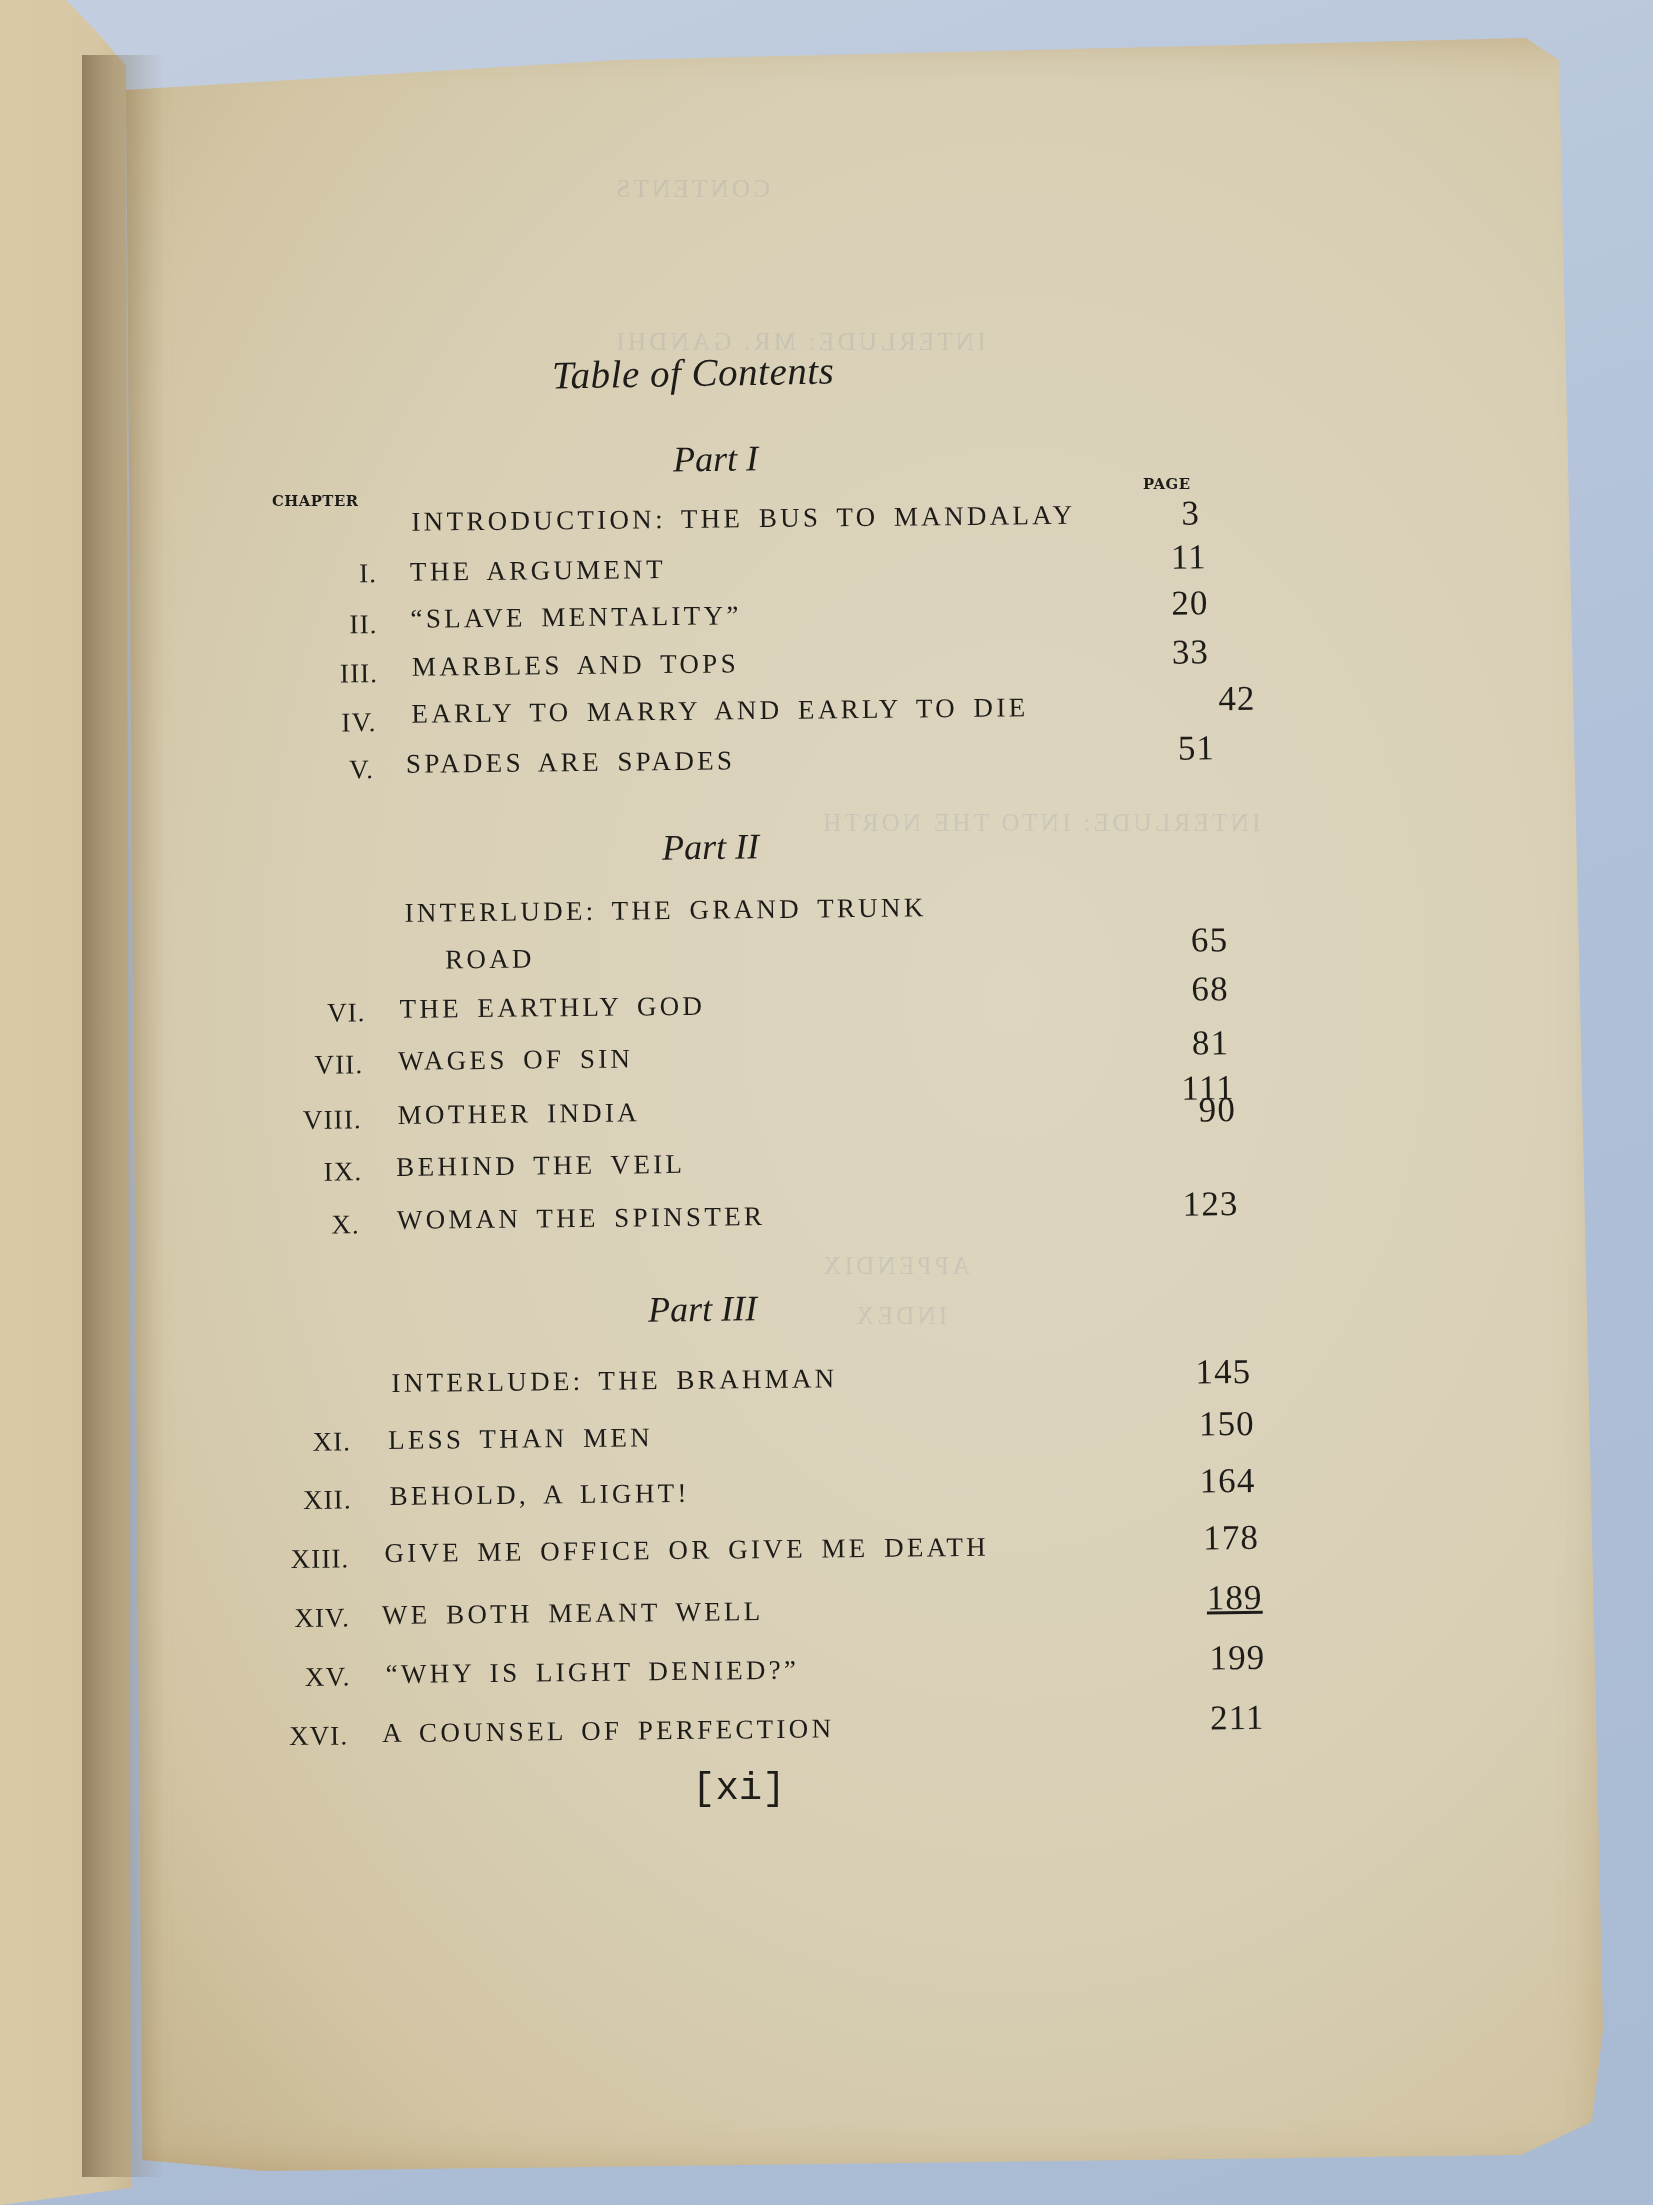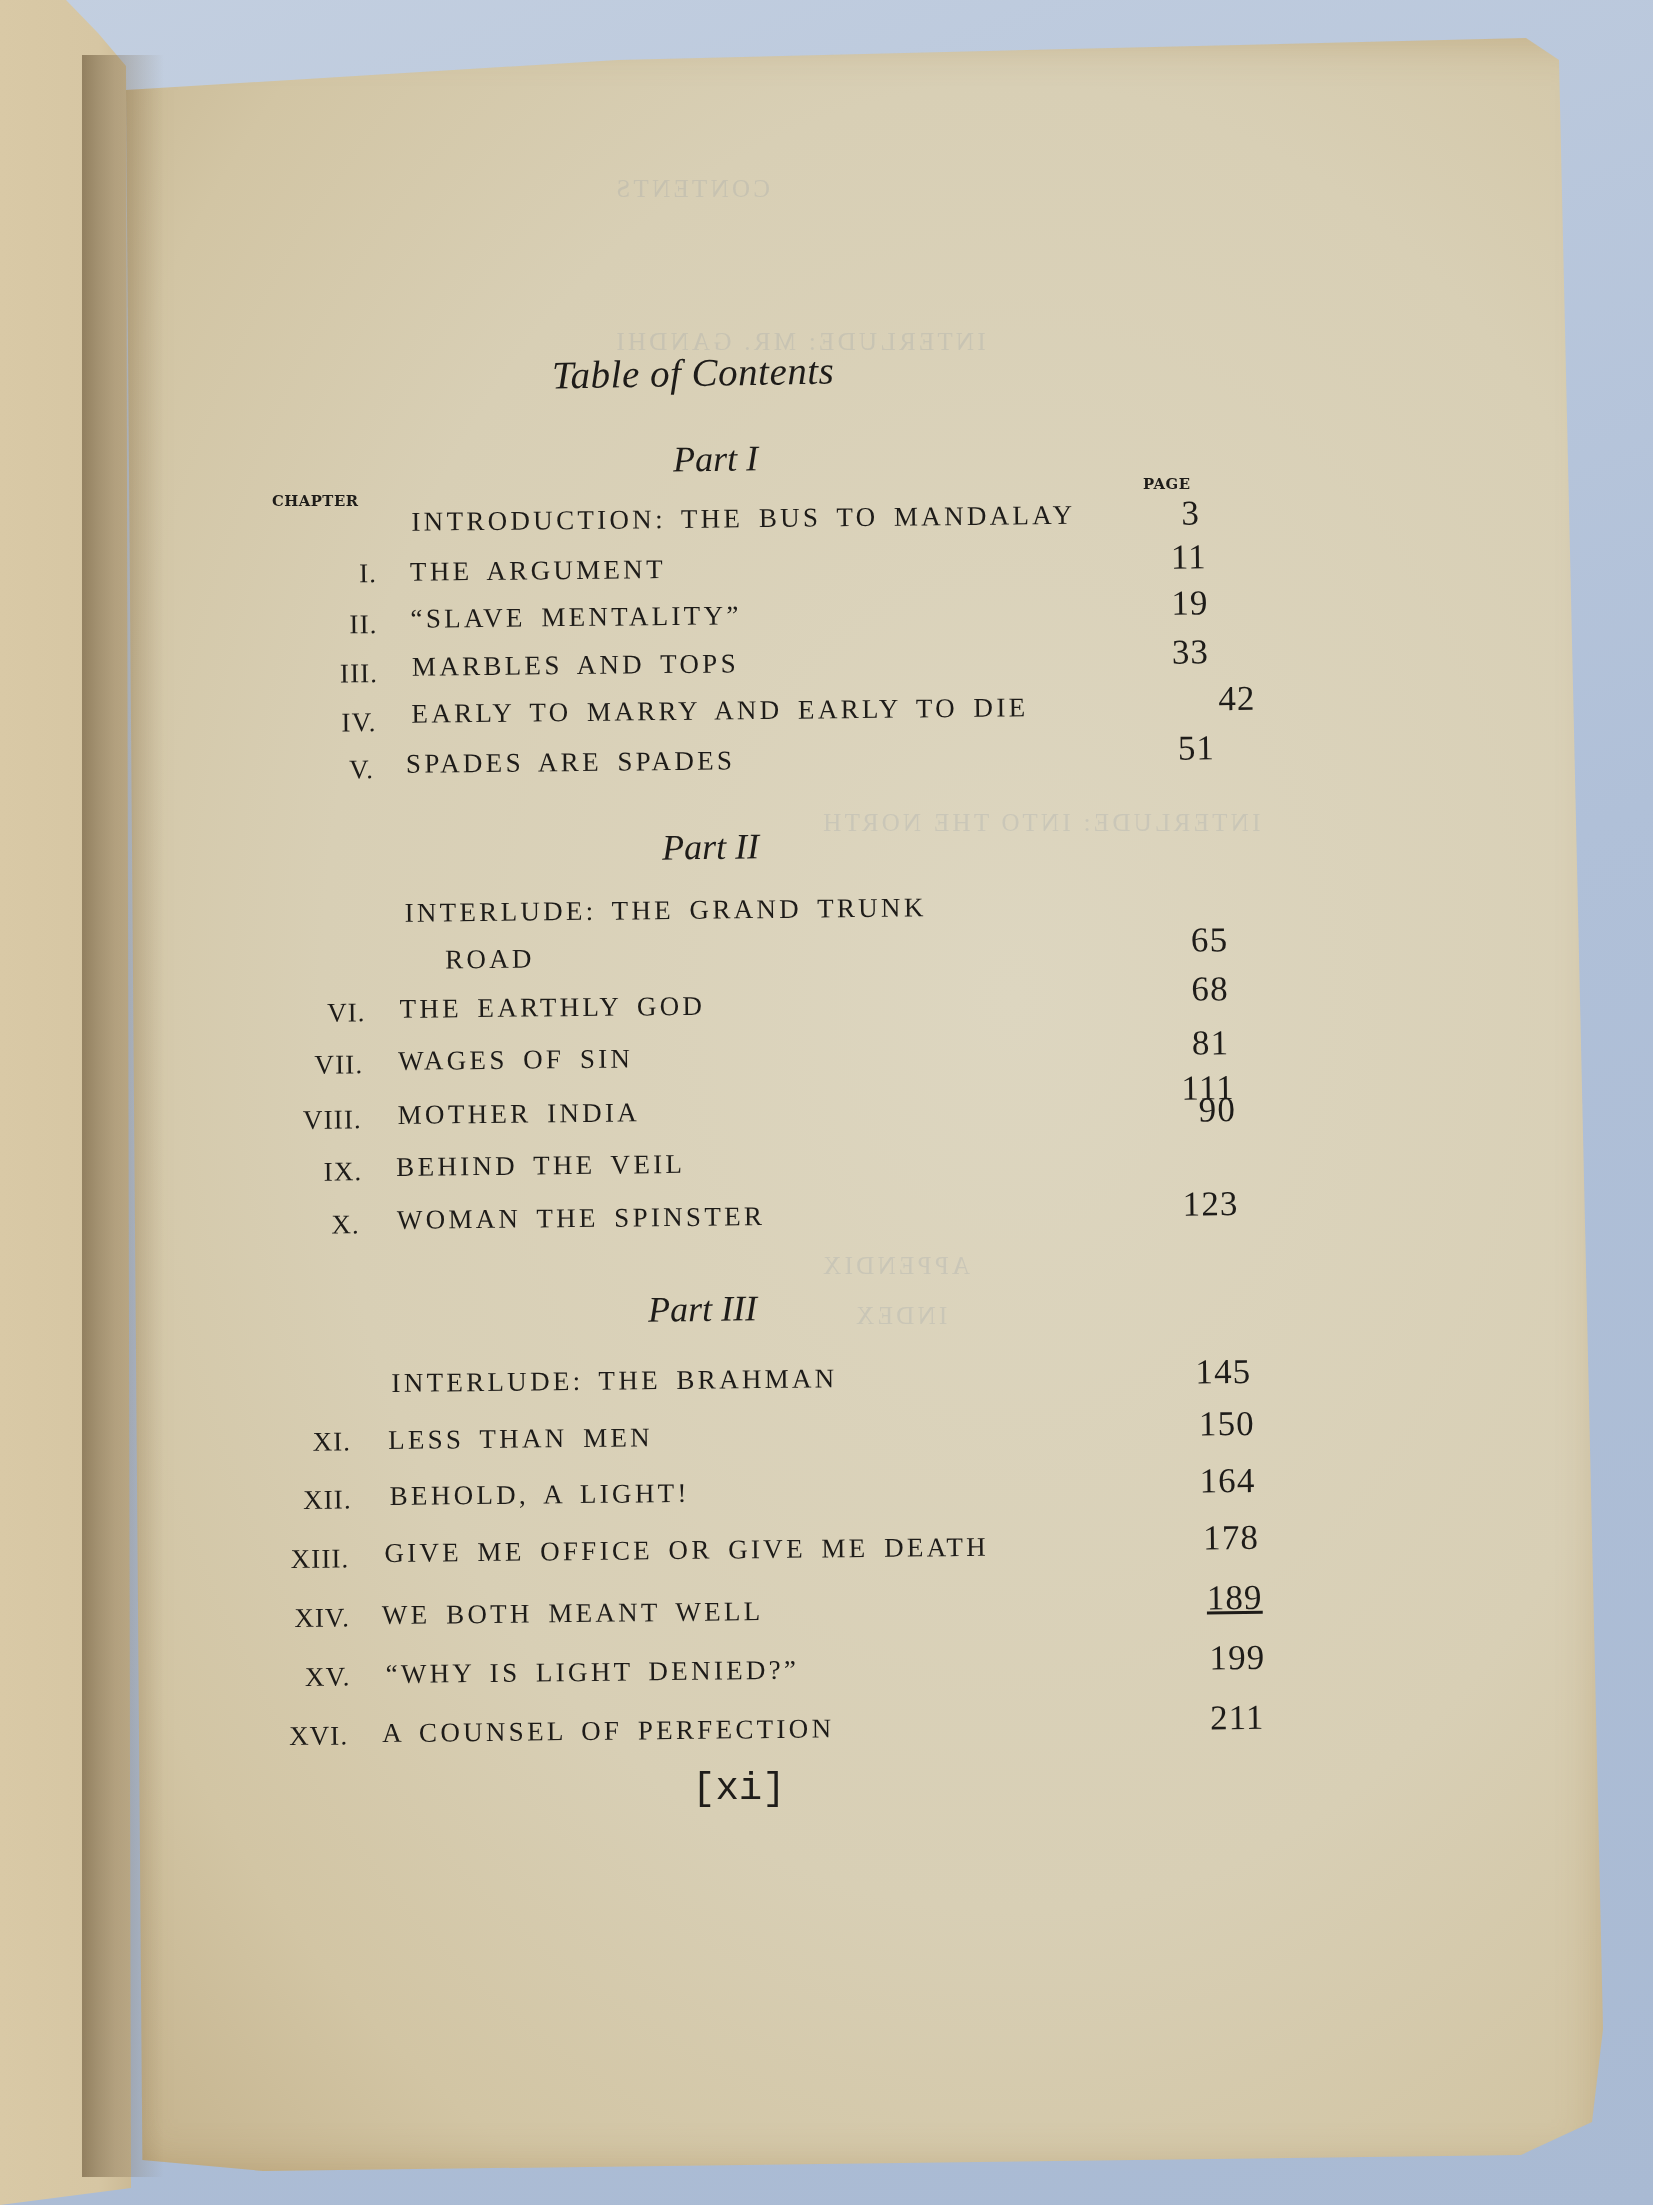--- a/index.html
+++ b/index.html
@@ -93,21 +93,21 @@
     <span class="pg" style="left:1176px;top:506px;">3</span>
   </div>
   <div class="entry" style="left:0;top:0;">
     <span class="num" style="left:273px;top:562px;">I.</span>
     <span class="ttl" style="left:404px;top:561px;">THE ARGUMENT</span>
     <span class="pg" style="left:1165px;top:550px;">11</span>
   </div>
   <div class="entry" style="left:0;top:0;">
     <span class="num" style="left:273px;top:613px;">II.</span>
     <span class="ttl" style="left:404px;top:608px;">“SLAVE MENTALITY”</span>
-    <span class="pg" style="left:1165px;top:596px;">19</span>
+    <span class="pg" style="left:1165px;top:596px;">20</span>
   </div>
   <div class="entry" style="left:0;top:0;">
     <span class="num" style="left:273px;top:662px;">III.</span>
     <span class="ttl" style="left:405px;top:656px;">MARBLES AND TOPS</span>
     <span class="pg" style="left:1165px;top:645px;">33</span>
   </div>
   <div class="entry" style="left:0;top:0;">
     <span class="num" style="left:271px;top:711px;">IV.</span>
     <span class="ttl" style="left:404px;top:703px;">EARLY TO MARRY AND EARLY TO DIE</span>
     <span class="pg" style="left:1203px;top:692px;margin-left:8px;">42</span>

